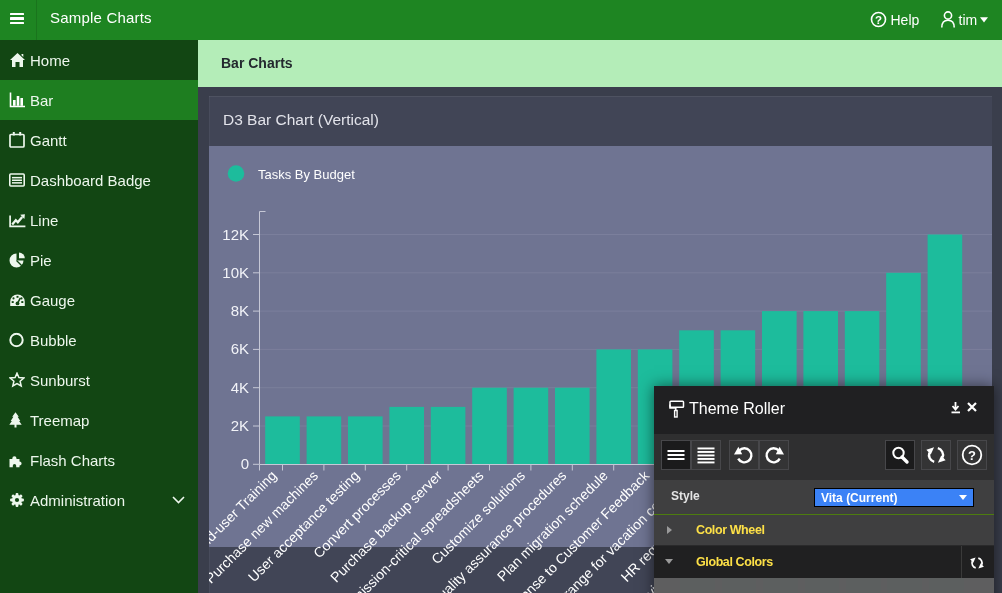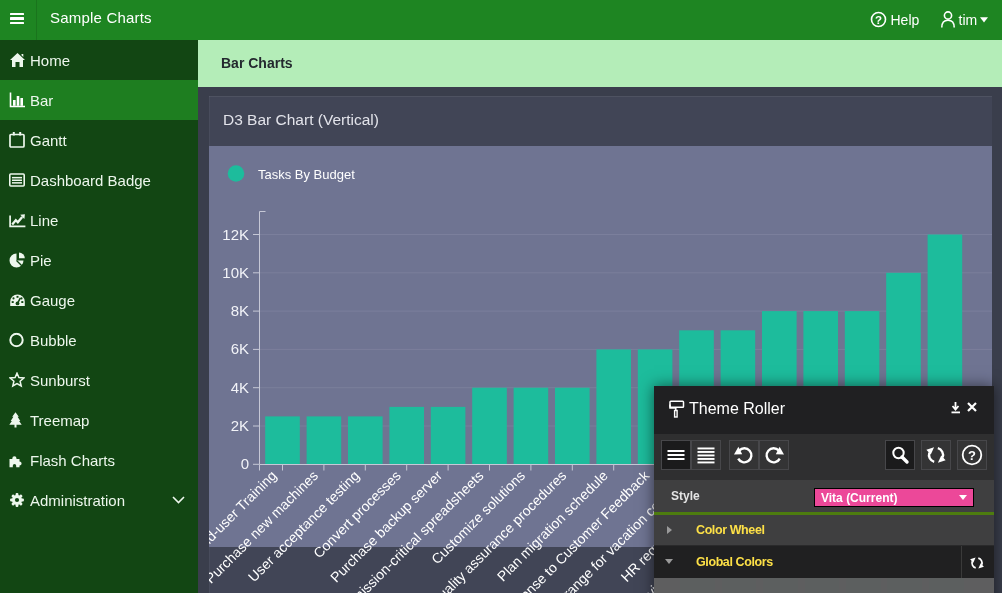--- a/index.html
+++ b/index.html
@@ -36,21 +36,21 @@
 
   
   #troller { position:absolute; left:654px; top:386px; width:340px; height:230px;
      box-shadow:0 0 14px rgba(0,0,0,0.55); }
   #tr-head { position:absolute; left:0; top:0; width:340px; height:48px; background:#202022; }
   #tr-head .t { position:absolute; left:35px; top:14px; font-size:16px; color:#fff; }
   #tr-toolbar { position:absolute; left:0; top:48px; width:340px; height:45.5px; background:#2f2f30; }
   .tbtn { position:absolute; top:6px; width:30px; height:30px; background:#343435; border:1px solid #47474a; }
   .tbtn.dk { background:#1b1b1c; }
   #tr-stylerow { position:absolute; left:0; top:93.5px; width:340px; height:35.5px; background:#3f3f40;
-     border-bottom:3px solid #4d7c0f;}
+     border-bottom:1px solid #4d7c0f;}
   .acc { position:absolute; left:0; width:340px; }
   #acc1 { top:129px; height:30.5px; background:#3f3f40; border-bottom:1px solid #2a2a2b; }
   #acc2 { top:160px; height:31.5px; background:#202021; }
   #tr-bottom { top:191.5px; height:38.5px; background:#5e5e5f; position:absolute; left:0; width:340px; }
   .acc .lbl { position:absolute; left:42px; top:50%; transform:translateY(-50%);
      font-size:12.5px; font-weight:bold; color:#fde047; letter-spacing:-0.4px; }
 </style>
 </head>
 <body>
 <div id="topbar">
@@ -338,21 +338,21 @@
           <polygon transform="rotate(-42 14 14)" points="10.4,3.6 10.4,10.2 17.8,6.9" fill="#fff"></polygon>
           <polygon transform="rotate(138 14 14)" points="10.4,3.6 10.4,10.2 17.8,6.9" fill="#fff"></polygon>
         </svg></div>
     <div class="tbtn" style="left:303px;"><svg width="28" height="28" viewBox="0 0 28 28">
           <circle cx="14" cy="14" r="9.3" fill="none" stroke="#fff" stroke-width="1.8"></circle>
           <text x="14" y="19" text-anchor="middle" font-size="13" font-weight="bold" fill="#fff">?</text>
         </svg></div>
   </div>
   <div id="tr-stylerow">
     <span style="position:absolute;left:17px;top:9px;font-size:12px;font-weight:bold;color:#e4e4e4;">Style</span>
-    <div style="position:absolute;left:160px;top:8px;width:160px;height:19px;background:#ec4899;border:1px solid #000;">
+    <div style="position:absolute;left:160px;top:8px;width:160px;height:19px;background:#3b82f6;border:1px solid #000;">
       <span style="position:absolute;left:6px;top:2.5px;font-size:12px;font-weight:bold;color:#fff;">Vita (Current)</span>
       <span style="position:absolute;right:6px;top:6px;width:0;height:0;border-left:4px solid transparent;border-right:4px solid transparent;border-top:5px solid #fff;"></span>
     </div>
   </div>
   <div class="acc" id="acc1">
     <span style="position:absolute;left:13px;top:11px;width:0;height:0;border-top:4px solid transparent;border-bottom:4px solid transparent;border-left:5.5px solid #9a9a9a;"></span>
     <span class="lbl">Color Wheel</span>
   </div>
   <div class="acc" id="acc2">
     <span style="position:absolute;left:11px;top:13px;width:0;height:0;border-left:4.5px solid transparent;border-right:4.5px solid transparent;border-top:5.5px solid #9a9a9a;"></span>

